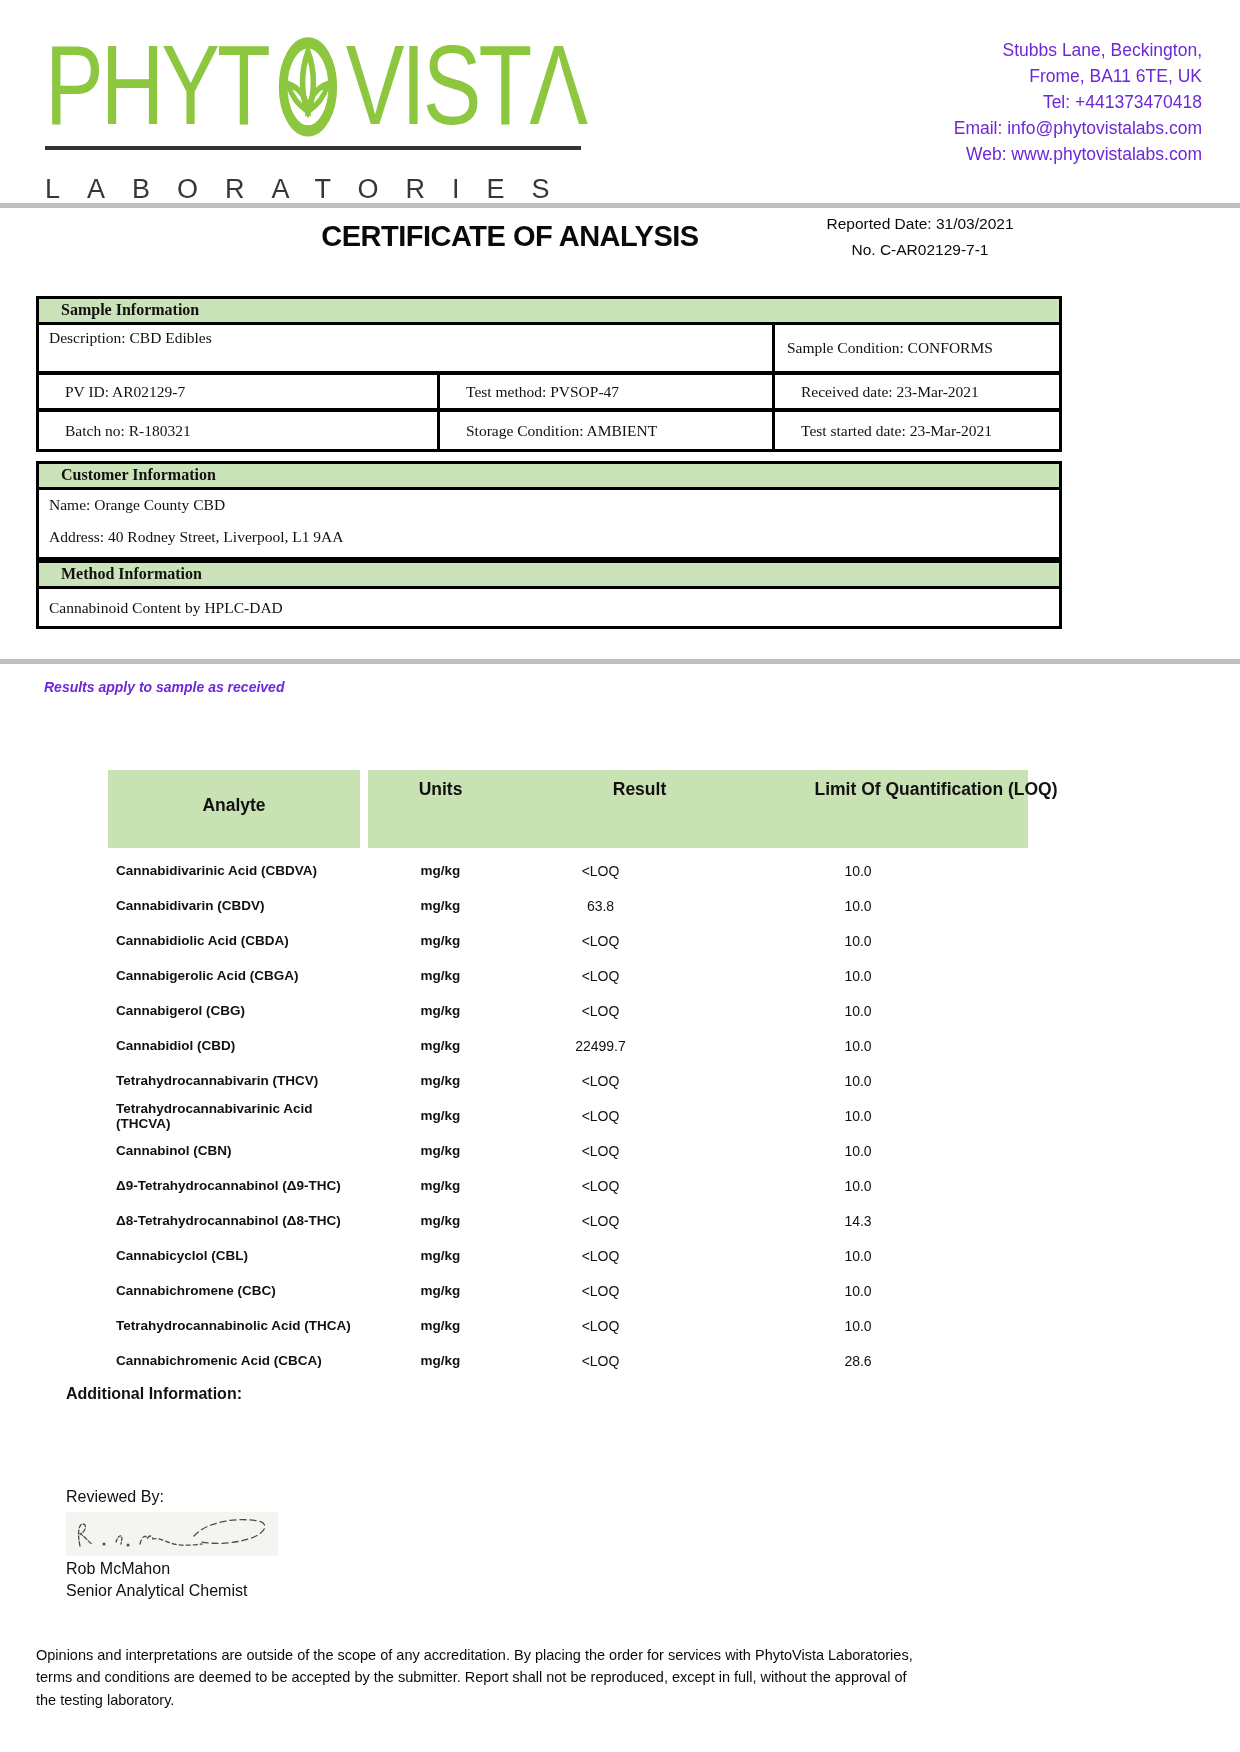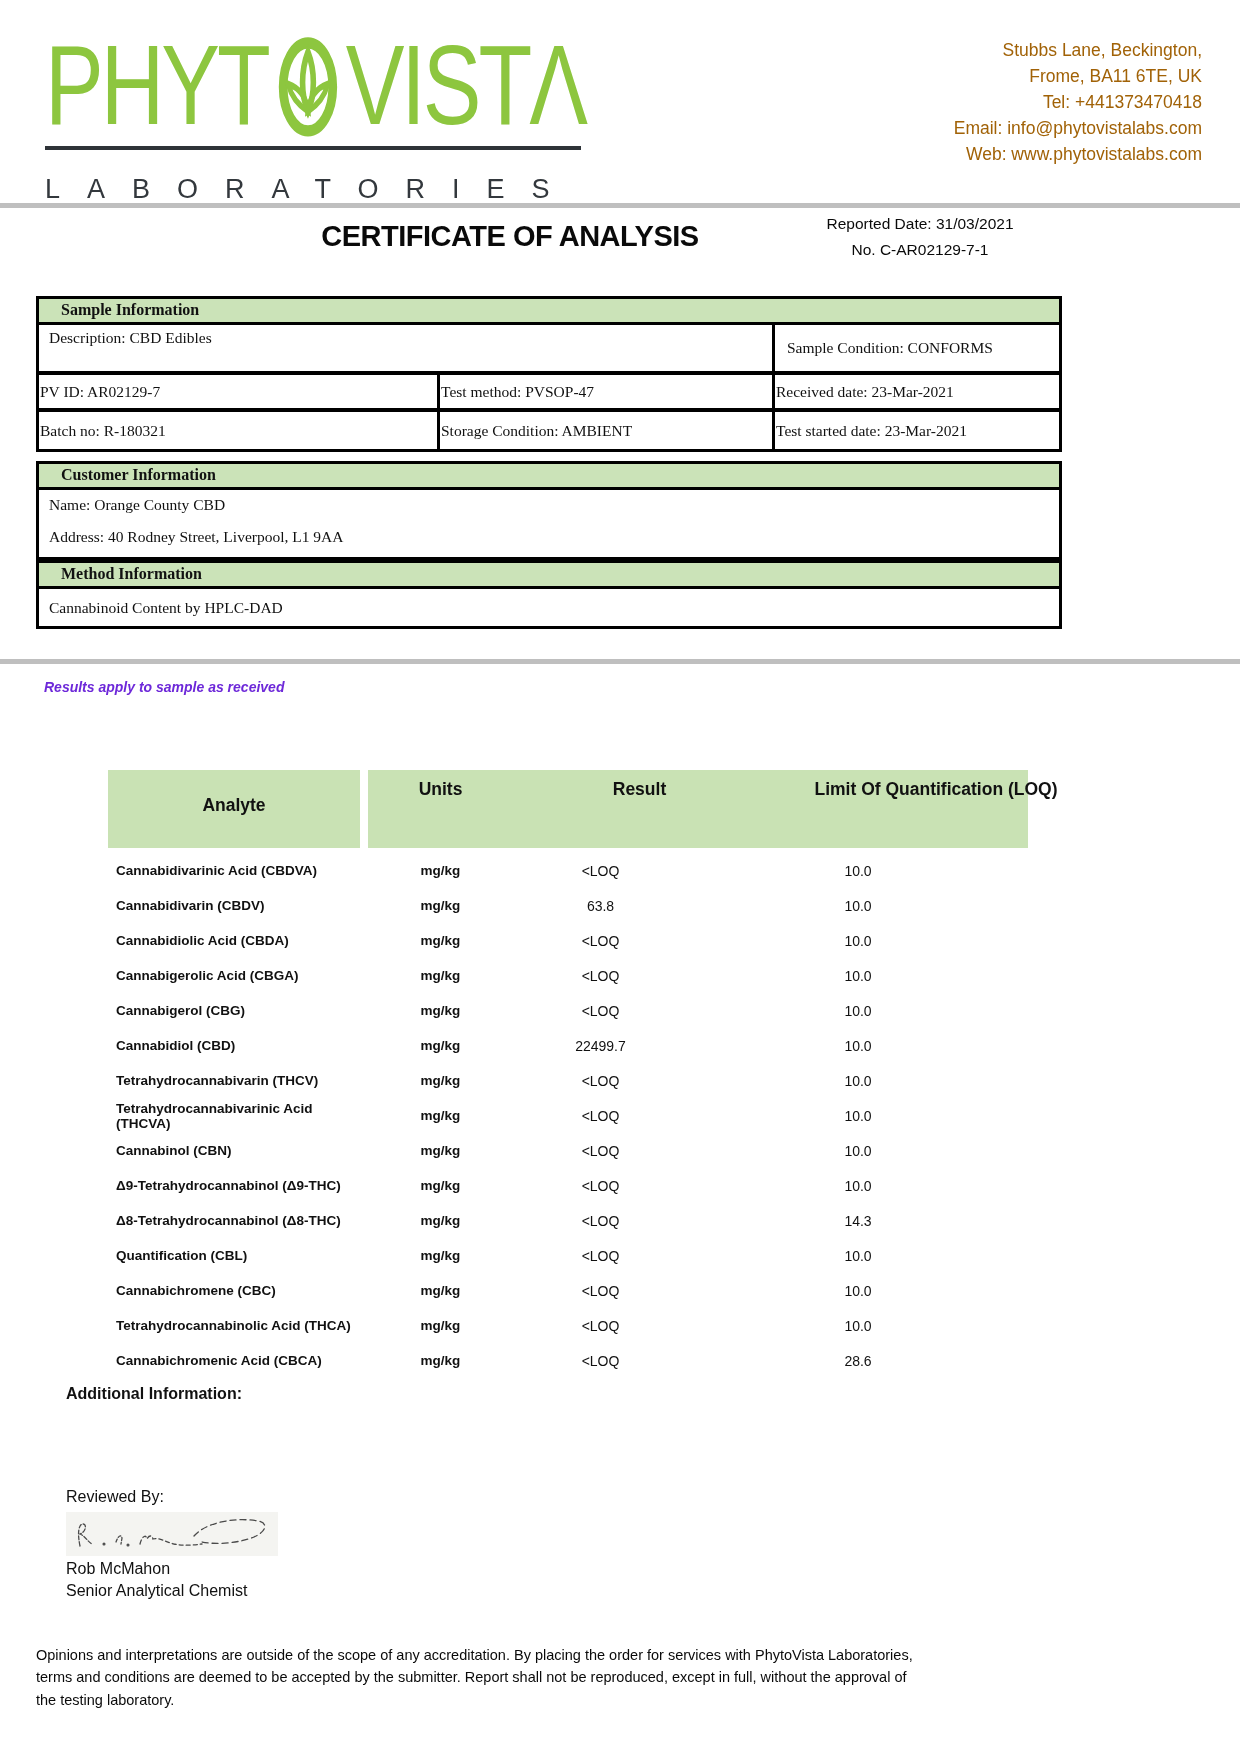--- a/index.html
+++ b/index.html
@@ -9,40 +9,40 @@
 
   
   .logo-block { position:absolute; left:45px; top:28px; width:540px; }
   .brand-row { display:flex; align-items:flex-end; height:88px; transform:scaleY(1.28); transform-origin:0 0;
                color:#8dc63f; font-size:88px; font-weight:500; letter-spacing:-3px; line-height:0.98; white-space:nowrap; }
   .brand-row svg { margin:0 6px 2px 8px; }
   .brand-rule { margin-top:30px; height:4px; background:#2e3338; width:536px; }
   .brand-sub { margin-top:24px; font-size:27px; font-weight:400; color:#33383d; letter-spacing:27px; margin-right:-27px; white-space:nowrap; }
 
   
-  .contact { position:absolute; top:38px; right:38px; text-align:right; font-size:17.5px; line-height:1.48; color:#a16207; }
+  .contact { position:absolute; top:38px; right:38px; text-align:right; font-size:17.5px; line-height:1.48; color:#6d28d9; }
 
   
   .top-rule { position:absolute; left:0; top:203px; width:1240px; height:5px; background:#bfbfbf; }
   .mid-rule { position:absolute; left:0; top:659px; width:1240px; height:5px; background:#bfbfbf; }
 
   
   .reported { position:absolute; left:700px; top:211px; width:440px; text-align:center; font-size:15.5px; line-height:1.7; color:#0a0a0a; }
   .doc-title { position:absolute; left:135px; top:220px; width:750px; text-align:center;
                font-size:29px; font-weight:bold; letter-spacing:-0.5px; color:#0a0a0a; }
 
   
   .info-tables { position:absolute; left:36px; top:296px; width:1026px; font-size:15.5px; }
   .section { border:3px solid #000; border-bottom:none;font-family:Liberation Serif, serif; }
   .sec-head { background:#cbe3b8; font-weight:bold; font-size:16px; padding:2px 0 3px 22px; border-bottom:3px solid #000; }
   .r1 { display:grid; grid-template-columns:736px 287px; height:50px; border-bottom:4px solid #000; }
   .r1 .c-desc { padding:4px 10px; border-right:3px solid #000; }
   .r1 .c-cond { display:flex; align-items:center; padding-left:12px; }
   .r3col { display:grid; grid-template-columns:401px 335px 287px; height:37px; }
-  .r3col > div { display:flex; align-items:center; padding-left:1px; border-right:3px solid #000; }
+  .r3col > div { display:flex; align-items:center; padding-left:26px; border-right:3px solid #000; }
   .r3col > div:last-child { border-right:none; }
   .rb { border-bottom:4px solid #000; }
   .cust-body { height:70px; padding:6px 10px; border-bottom:3px solid #000; }
   .cust-line { margin-bottom:14px; }
   .meth-body { height:40px; display:flex; align-items:center; padding-left:10px; border-bottom:3px solid #000; }
   .gap8 { height:9px; }
 
   
   .results-note { position:absolute; left:44px; top:679px; font-size:14px; font-weight:bold; font-style:italic; color:#6d28d9; }
   .results { position:absolute; left:108px; top:770px; width:920px; }
@@ -237,21 +237,21 @@
 
     <div class="res-row">
       <div class="a">Δ8-Tetrahydrocannabinol (Δ8-THC)</div>
       <div></div>
       <div class="u">mg/kg</div>
       <div class="r">&lt;LOQ</div>
       <div class="l">14.3</div>
     </div>
 
     <div class="res-row">
-      <div class="a">Quantification (CBL)</div>
+      <div class="a">Cannabicyclol (CBL)</div>
       <div></div>
       <div class="u">mg/kg</div>
       <div class="r">&lt;LOQ</div>
       <div class="l">10.0</div>
     </div>
 
     <div class="res-row">
       <div class="a">Cannabichromene (CBC)</div>
       <div></div>
       <div class="u">mg/kg</div>

